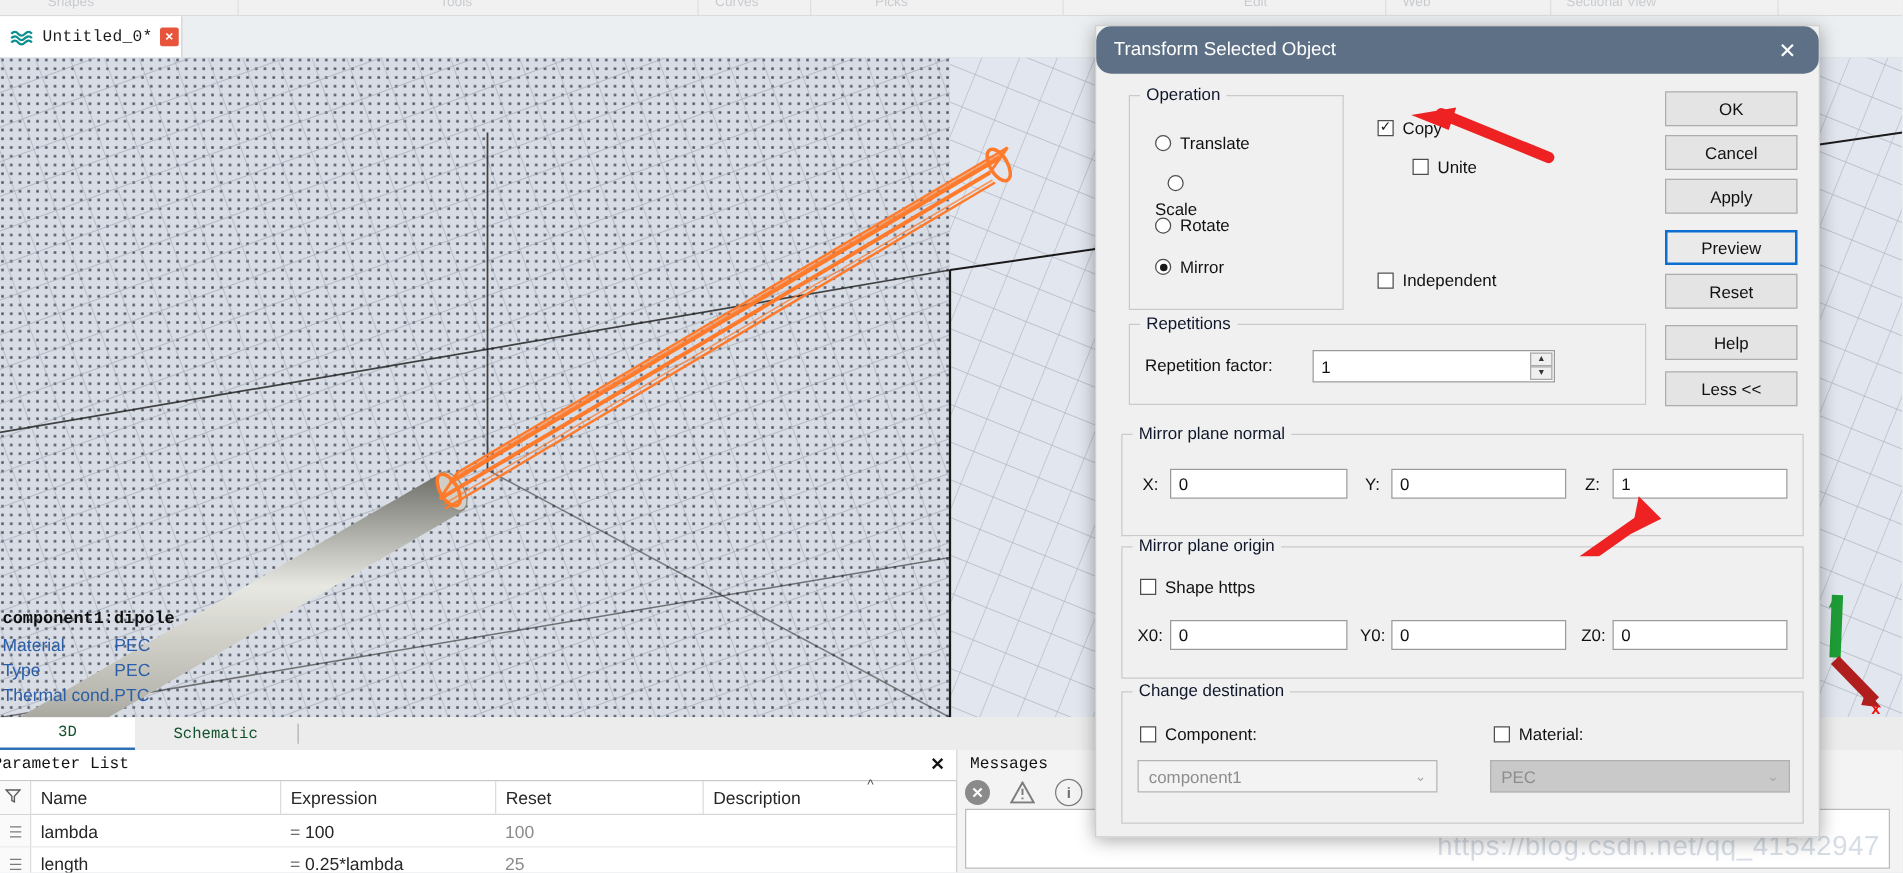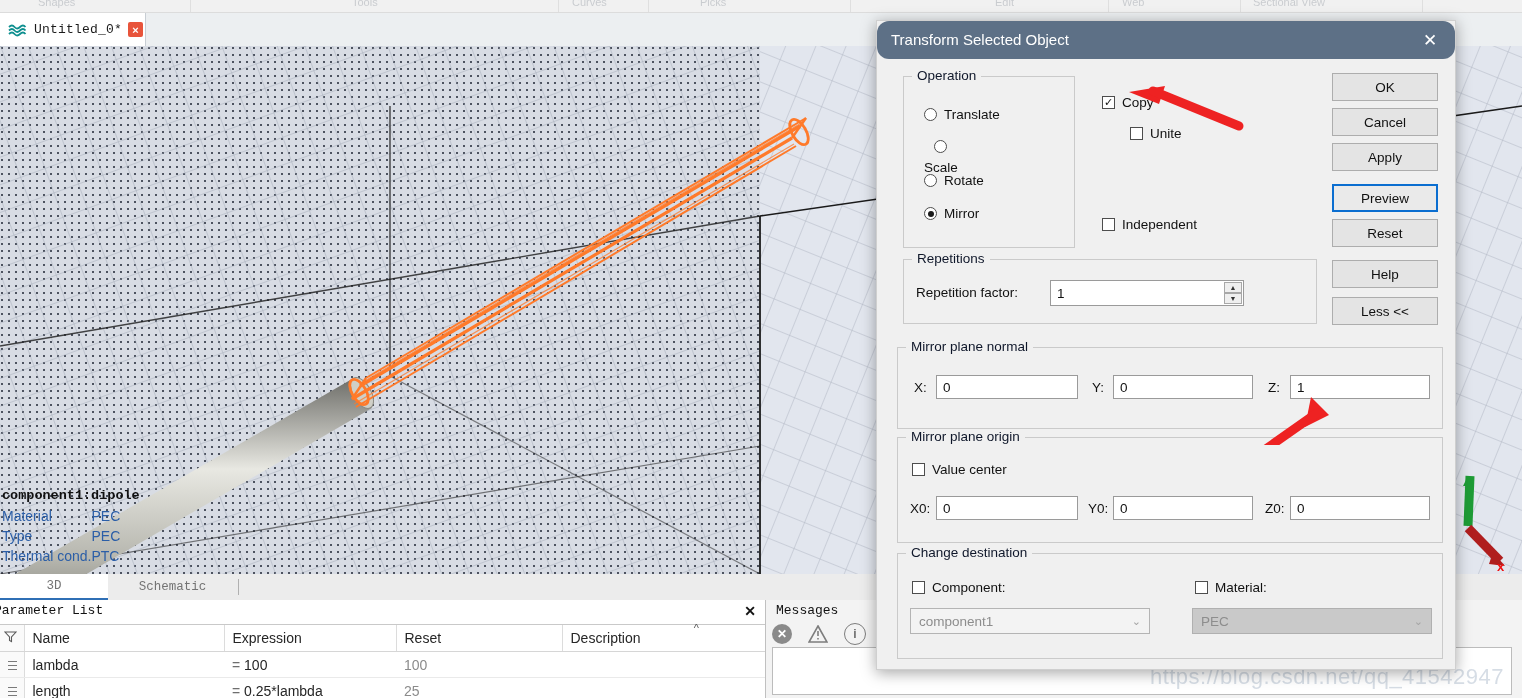--- a/index.html
+++ b/index.html
@@ -30,21 +30,21 @@
   #vp-bg{left:0;top:0;width:1522px;height:528px;}
   #vp-overlay{left:2px;top:440px;font-family:"Liberation Mono", monospace;font-size:13px;color:#2b4a7a;line-height:20px;}
   #vp-overlay .hdr{color:#111;font-weight:bold;font-size:13.5px;}
   #vp-overlay table{border-collapse:collapse;}
   #vp-overlay td{padding:0 0;font-family:"Liberation Sans",sans-serif;font-size:14px;color:#2b5ea7;}
   #vp-overlay td.k{}
 
   
   #vp-tabs{left:0;top:574px;width:1522px;height:26px;background:#ececec;border-bottom:1px solid #c4c4c4;}
   .vtab{position:absolute;top:0;height:26px;display:flex;align-items:center;justify-content:center;
-        font-family:"Liberation Mono",monospace;font-size:12.5px;color:#737373;box-sizing:border-box;}
+        font-family:"Liberation Mono",monospace;font-size:12.5px;color:#14532d;box-sizing:border-box;}
   .vtab.active{background:#ffffff;border-bottom:2px solid #2f6fb5;}
   #vtab-sep{position:absolute;top:5px;width:1px;height:16px;background:#b0b0b0;}
 
   
   #param-panel{left:0;top:600px;width:765px;height:98px;background:#ffffff;border-right:1px solid #c0c0c0;}
   #param-head{position:absolute;left:0;top:0;width:765px;height:24px;background:#fff;border-bottom:1px solid #c9c9c9;}
   #param-title{position:absolute;left:-6px;top:3px;font-family:"Liberation Mono",monospace;font-size:13px;color:#111;}
   #param-close{position:absolute;right:9px;top:3px;font-size:14px;color:#111;font-weight:bold;line-height:16px;}
   #param-table{position:absolute;left:0;top:25px;width:765px;}
   #param-table table{border-collapse:collapse;width:765px;table-layout:fixed;}
@@ -372,21 +372,21 @@
     <span class="flabel" style="left:370px;top:32px;">Z:</span>
     <div class="fld" style="left:392px;top:27px;width:140px;">
       <span>1</span>
     </div>
   </div>
 
   <div class="gbox" style="left:20px;top:416px;width:546px;height:106px;">
     <span class="glabel">Mirror plane origin</span>
     <div class="cbrow" style="left:14px;top:24px;">
       <span class="cbox"></span>
-      <span>Value center</span>
+      <span>Shape https</span>
     </div>
     <span class="flabel" style="left:12px;top:63px;">X0:</span>
     <div class="fld" style="left:38px;top:58px;width:142px;">
       <span>0</span>
     </div>
     <span class="flabel" style="left:190px;top:63px;">Y0:</span>
     <div class="fld" style="left:215px;top:58px;width:140px;">
       <span>0</span>
     </div>
     <span class="flabel" style="left:367px;top:63px;">Z0:</span>

